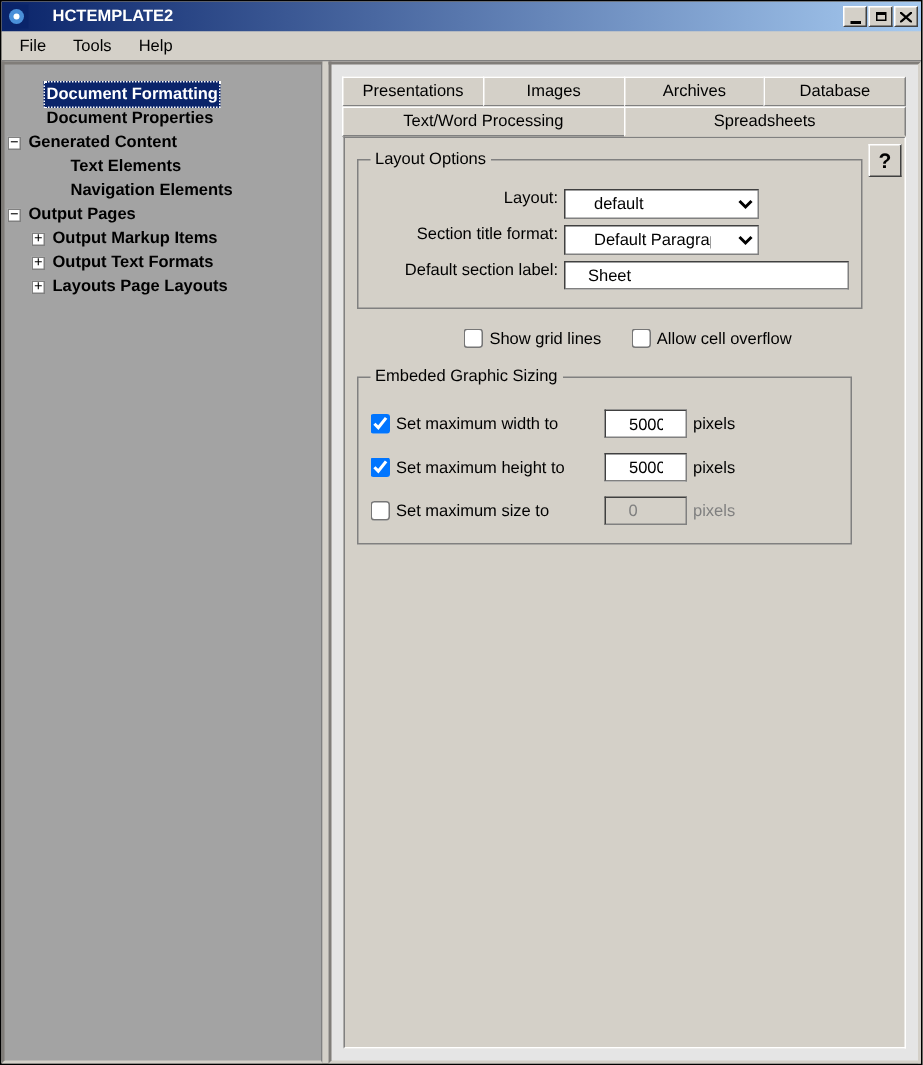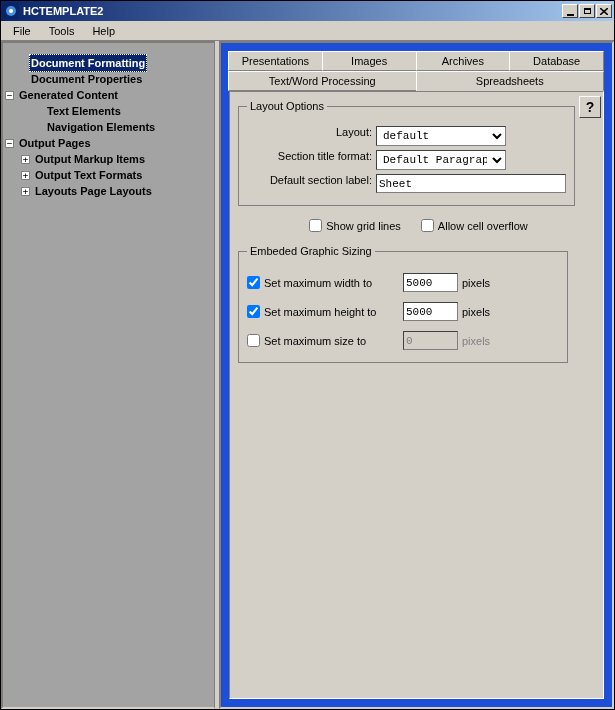--- a/index.html
+++ b/index.html
@@ -11,20 +11,21 @@
     width: 615px; height: 710px;
     overflow: hidden;
     border: 1px solid #000;
   }
   .titlebar {
     height: 20px;
     background: linear-gradient(to right, #0a246a, #a6caf0);
     color: #fff;
     display: flex; align-items: center;
     padding: 0 2px;
+    gap: 12px;
   }
   .titlebar .icon {
     width: 16px; height: 16px;
     background: #0a246a;
     display:inline-flex;align-items:center;justify-content:center;
     margin-right: 4px;
   }
   .titlebar .title { font-weight: bold; flex: 1; }
   .titlebar .btns { display:flex; gap:1px; }
   .titlebar .btn {
@@ -51,21 +52,21 @@
     width: 214px; height:100%;
     background:#a3a3a3;
     border: 2px inset #d4d0c8;
     border-right: 1px solid #808080;
     overflow:auto;
     padding: 12px 0;
   }
   .splitter { width:4px; background:#d4d0c8; cursor:col-resize;}
   .content-pane {
     flex:1; height:100%;
-    background:#1d4ed8;
+    background:#e5e5e5;
     padding: 4px;
     border: 2px inset #d4d0c8;
     position:relative;
   }
   .tree { list-style:none; margin:0; padding:0; }
   .tree li { white-space:nowrap; padding:0; line-height:16px;}
   .tree .row { display:flex; align-items:center; height:16px;}
   .tree .exp {
     width:9px; height:9px;
     border:1px solid #808080;
@@ -106,23 +107,23 @@
     border:1px solid #808080;
     border-radius:0;
     padding: 10px 8px 8px 8px;
     margin:0 0 10px 0;
     position:relative;
   }
   fieldset legend{ padding:0 3px; background:#d4d0c8;}
   .form-row { display:flex; align-items:flex-start; margin:4px 0; gap:4px;}
   .form-row label.r { text-align:right; width:125px;}
   select,input[type=text]{
-    font-family:Liberation Mono, monospace; font-size:11px;
+    font-family:Liberation Sans, sans-serif; font-size:11px;
     border:1px solid #808080; border-top-color:#404040; border-left-color:#404040;
-    background:#fff; height:19px; padding:1px 2px;
+    background:#fff; height:19px; padding:1px 15px;
   }
   select{height:20px;}
   input[type=text]:disabled{background:#d4d0c8;color:#808080;}
   .help-btn {
     position:absolute; right:2px; top:4px;
     width:22px; height:22px;
     border:1px solid #fff;
     border-right-color:#404040;border-bottom-color:#404040;
     background:#d4d0c8;
     font-weight:bold; font-size:14px;

